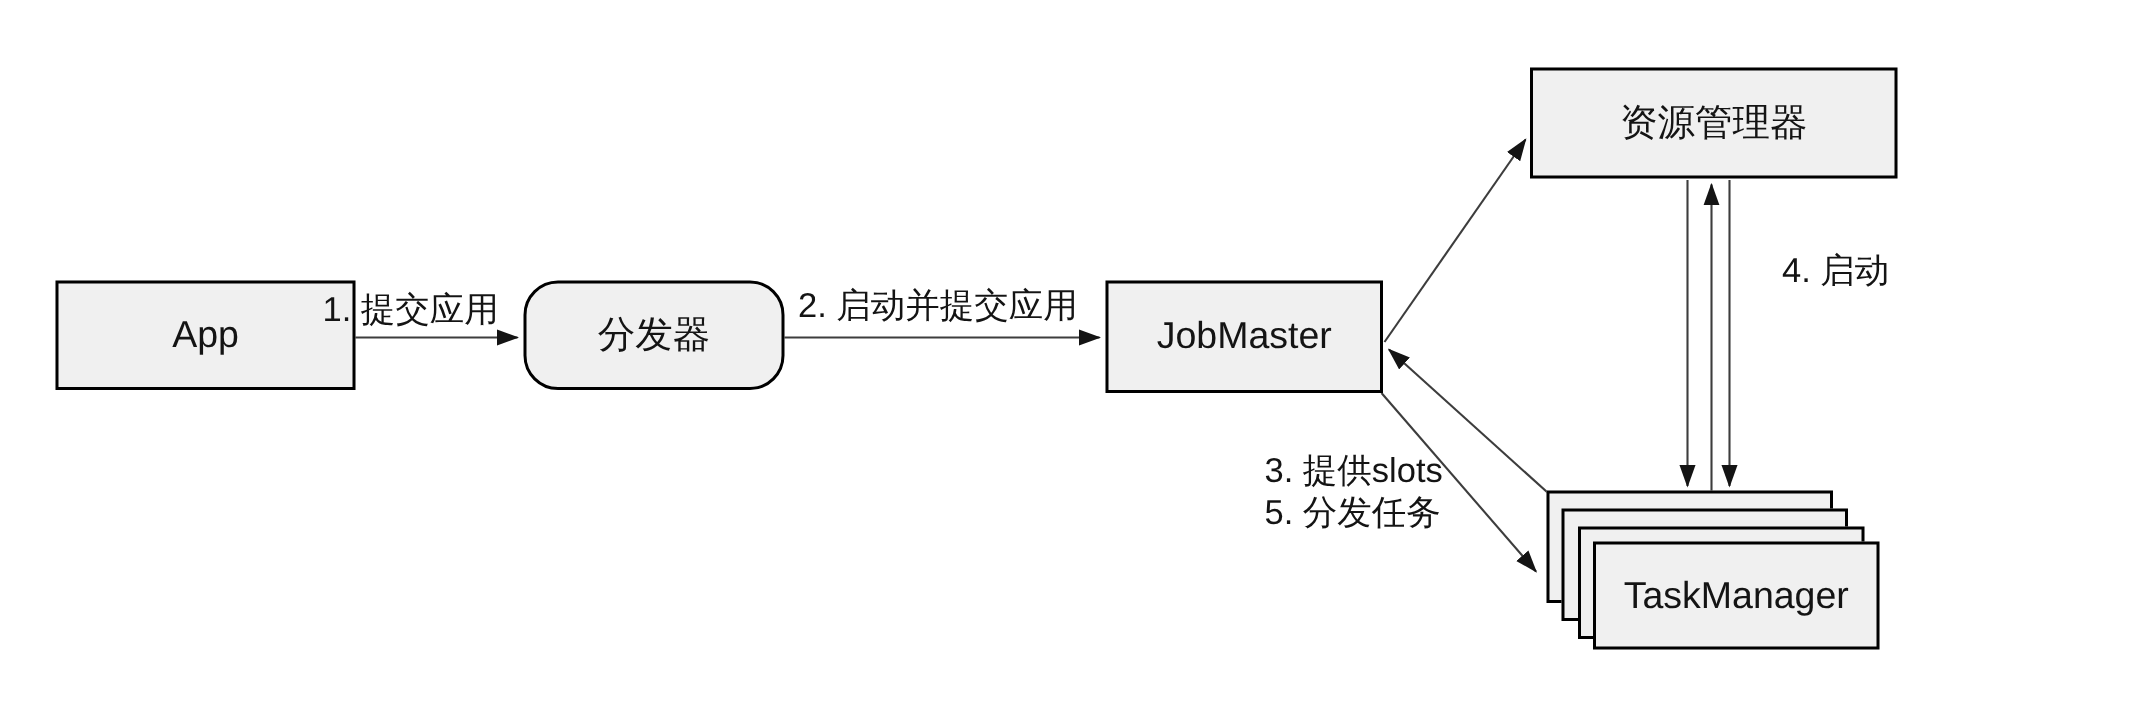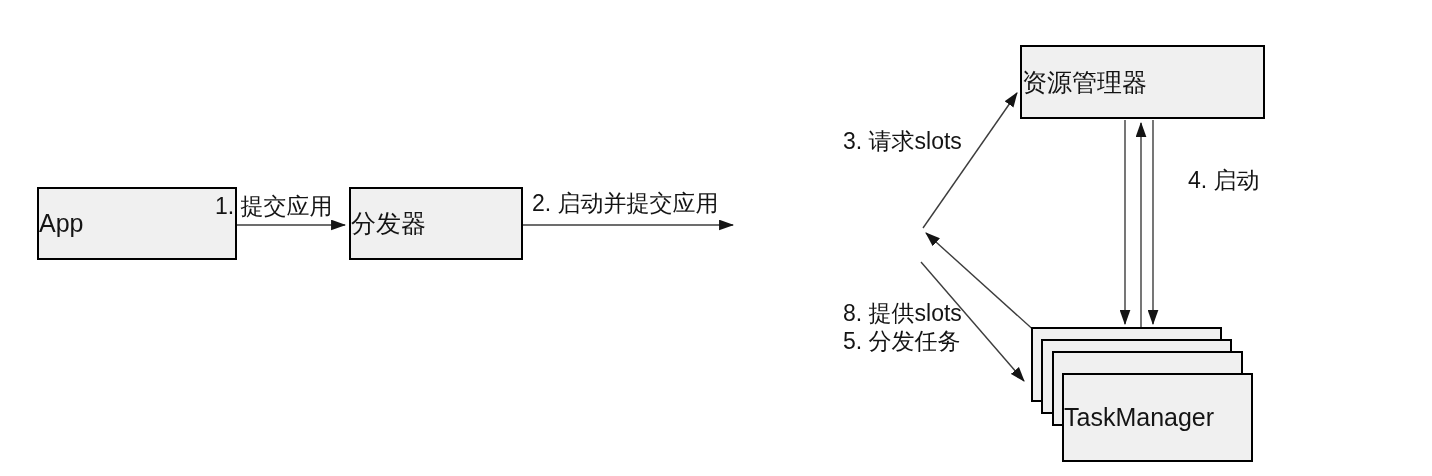--- a/index.html
+++ b/index.html
@@ -35,21 +35,21 @@
   }
   
   .node {
     position: absolute;
     z-index: 2;
     box-sizing: border-box;
     background: #f0f0f0;
     border: 2.5px solid #000000;
     display: flex;
     align-items: center;
-    justify-content: flex-start;
+    justify-content: center;
     font-size: 25px;
     line-height: 1;
     color: #141414;
     white-space: nowrap;
   }
   .stack-layer {
     position: absolute;
     z-index: 2;
     box-sizing: border-box;
     background: #f0f0f0;
@@ -83,46 +83,48 @@
     <line x1="1141" y1="328" x2="1141" y2="123" marker-end="url(#ah)"></line>
     <line x1="1153" y1="120" x2="1153" y2="324" marker-end="url(#ah)"></line>
     <line x1="1038" y1="334" x2="926" y2="233" marker-end="url(#ah)"></line>
     <line x1="921" y1="262" x2="1024" y2="381" marker-end="url(#ah)"></line>
   </svg>
 
   <div class="node" style="left:37px; top:187px; width:200px; height:73px;">
     <span>App</span>
   </div>
 
-  <div class="node" style="left:349px; top:187px; width:174px; height:73px;">
+  <div class="node" style="left:349px; top:187px; width:174px; height:73px;border-radius:23px;">
     <span>分发器</span>
   </div>
 
+  <div class="node" style="left:737px; top:187px; width:185px; height:75px;">
+    <span>JobMaster</span>
+  </div>
 
   <div class="node" style="left:1020px; top:45px; width:245px; height:74px;">
     <span>资源管理器</span>
   </div>
 
   <div>
     <div class="stack-layer" style="left:1031px; top:327px; width:191px; height:75px;"></div>
     <div class="stack-layer" style="left:1041px; top:339px; width:191px; height:75px;"></div>
     <div class="stack-layer" style="left:1052px; top:351px; width:191px; height:75px;"></div>
-    <div class="node" style="left:1062px; top:373px; width:191px; height:89px;">
+    <div class="node" style="left:1062px; top:361px; width:191px; height:72px;">
       <span>TaskManager</span>
     </div>
   </div>
 
   <div class="edge-label" style="left:215px; top:193px;">1. 提交应用</div>
 
   <div class="edge-label" style="left:532px; top:190px;">2. 启动并提交应用</div>
 
-  <div class="edge-label" style="left:843px; top:128px;">3. 请求slots</div>
 
   <div class="edge-label" style="left:1168px; top:167px;margin-left:20px;">
     <div>4. 启动</div>
   </div>
 
   <div class="edge-label" style="left:843px; top:300px;">
-    <div>8. 提供slots</div>
+    <div>3. 提供slots</div>
     <div>5. 分发任务</div>
   </div>
 
 </div>
 
 </body></html>

